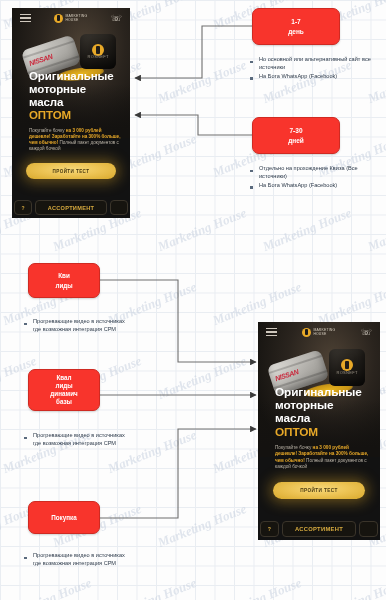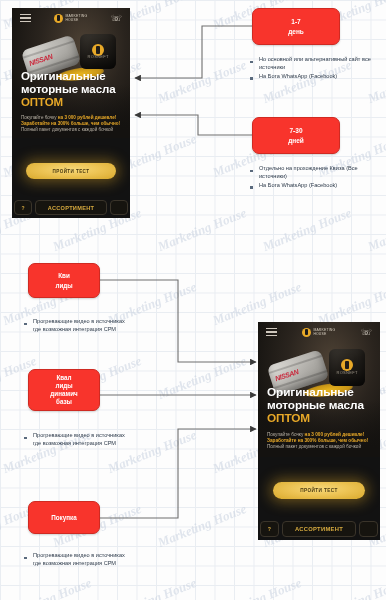--- a/index.html
+++ b/index.html
@@ -117,21 +117,21 @@
     font-size: 4px; color: #9b9385; letter-spacing: .3px; white-space: nowrap;
   }
   .spill {
     position: absolute; z-index: 1;
     left: 38%; top: 46%; width: 40%; height: 9%;
     background: radial-gradient(ellipse at center, #e8b51f 0%, #c79416 60%, rgba(150,110,14,0) 100%);
     border-radius: 50%;
     transform: rotate(-8deg);
   }
 
-  .copy { position: absolute; left: 0; right: 0; z-index: 6; padding: 0 9px; }
+  .copy { position: absolute; left: 8px; right: 0; z-index: 6; padding: 0 9px; }
   .h1 {
     font-weight: bold; color: #ffffff;
     line-height: 1.12; letter-spacing: -.1px;
   }
   .h1 .opt { color: #e8a928; display: block; }
   .sub { color: #b9b2a6; line-height: 1.35; }
   .sub b { color: #e8a928; font-weight: bold; }
   .cta {
     position: absolute; z-index: 6;
     background: radial-gradient(ellipse at 50% 40%, #f6d87a 0%, #edc455 45%, #d9a92c 100%);

